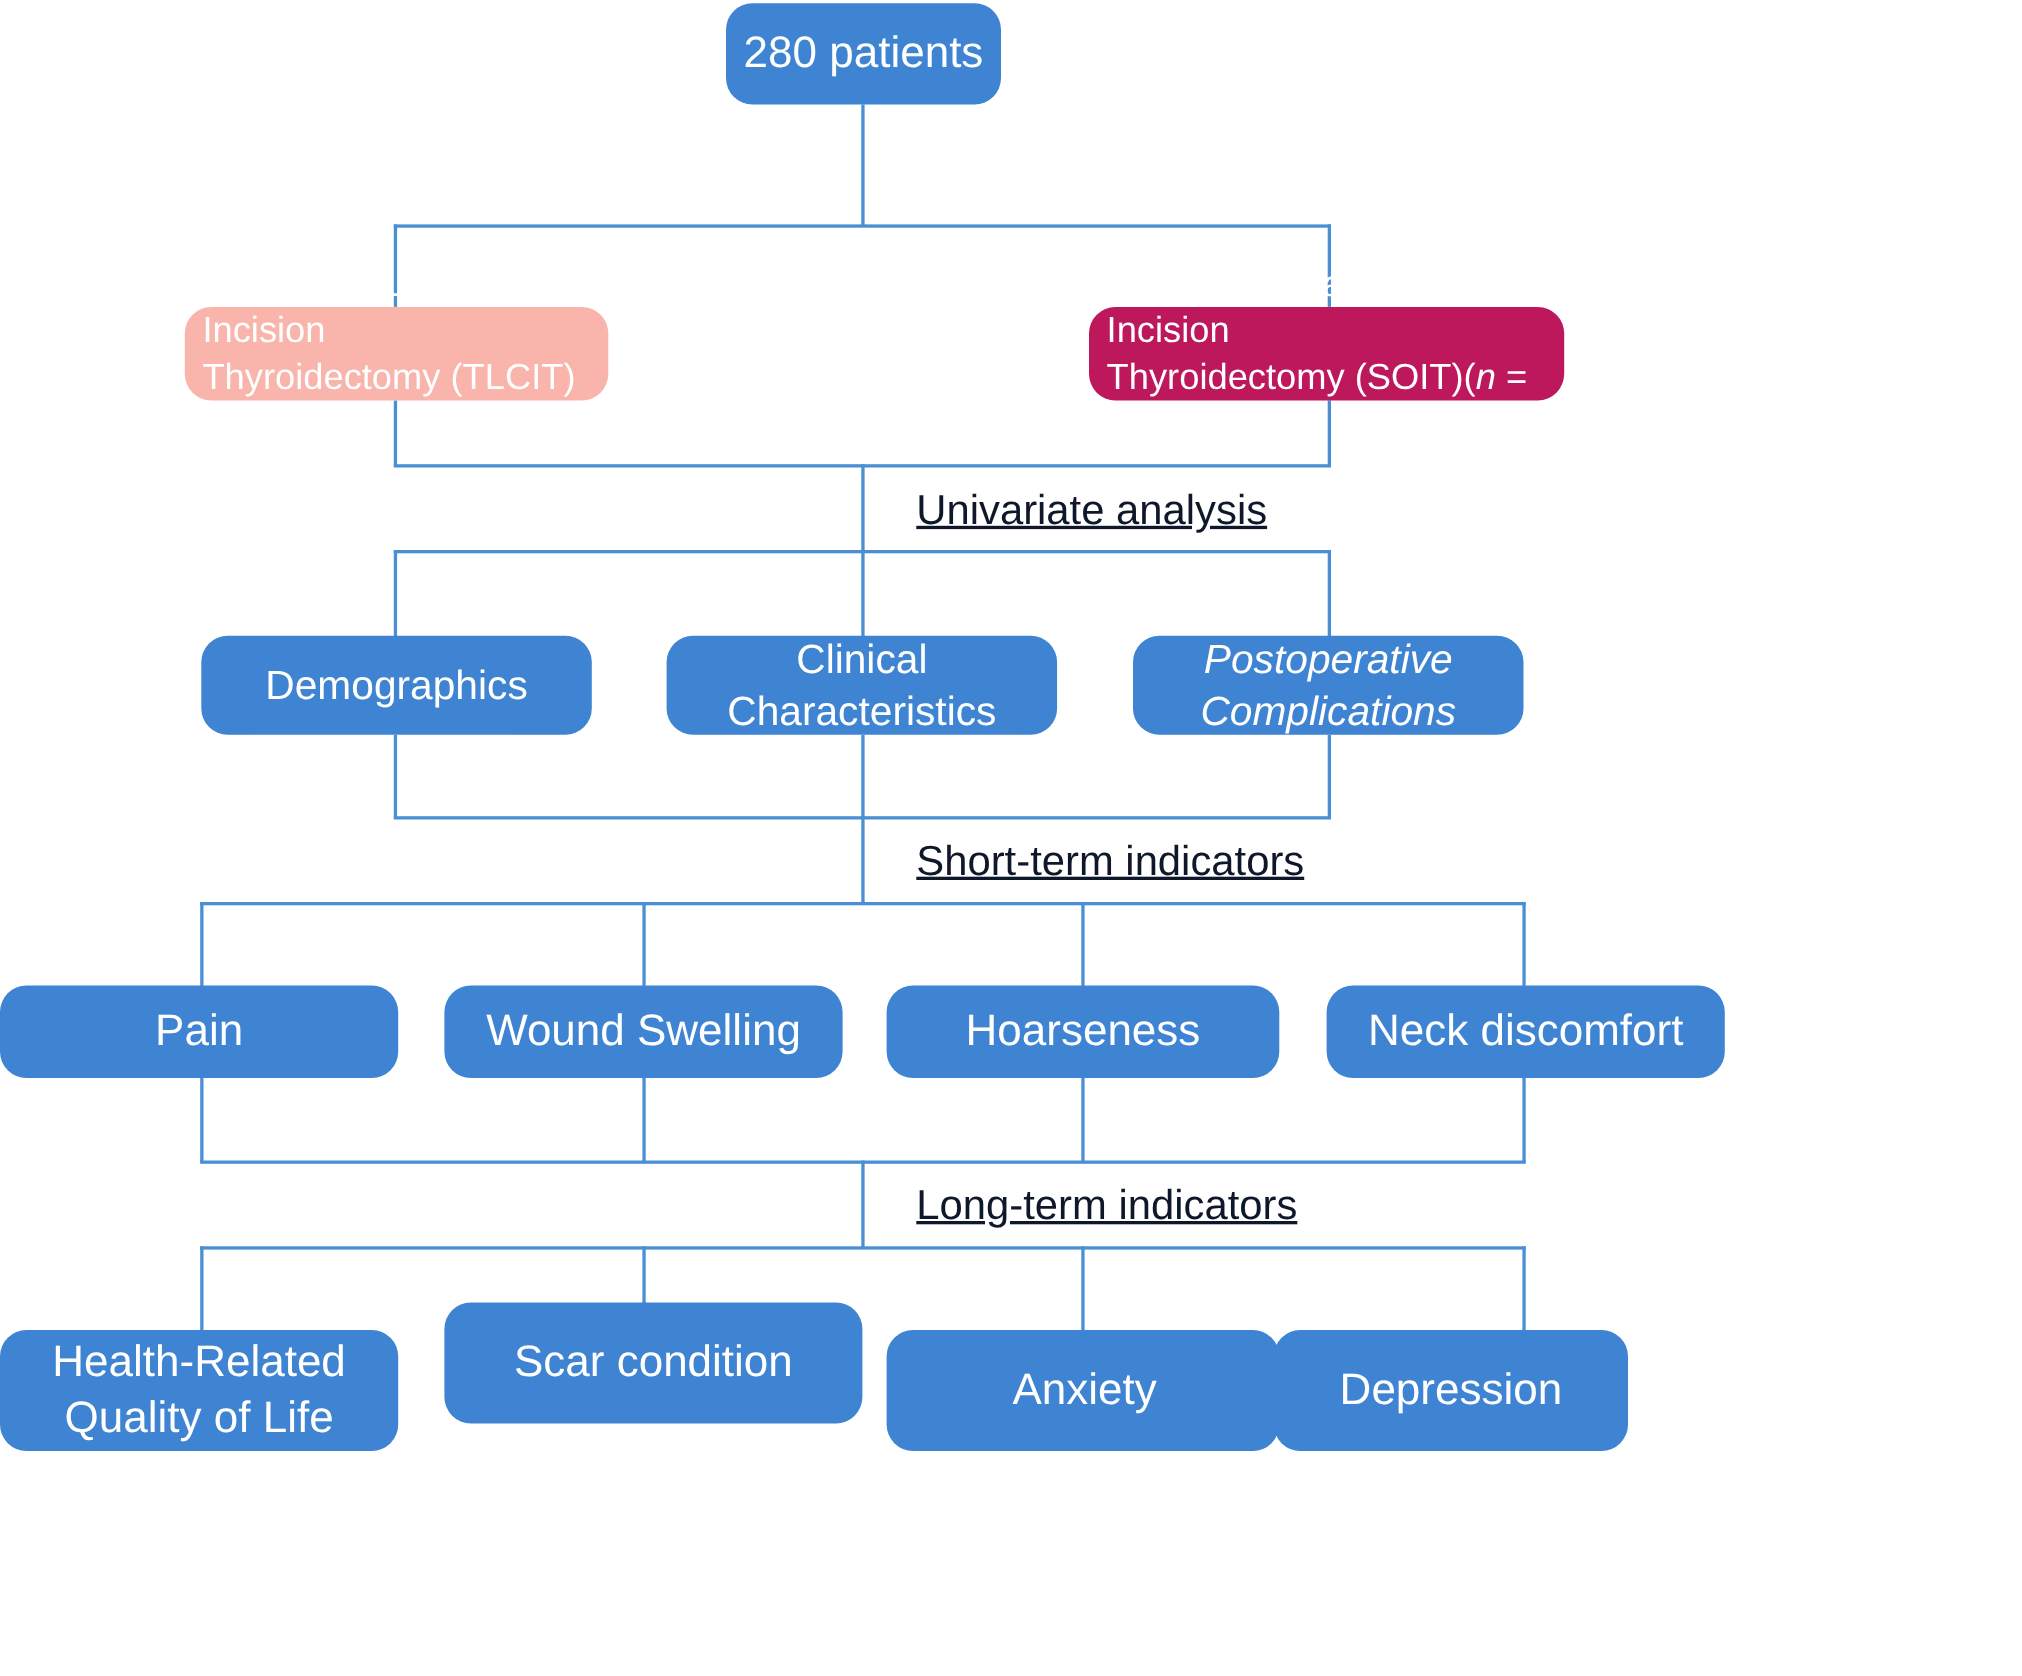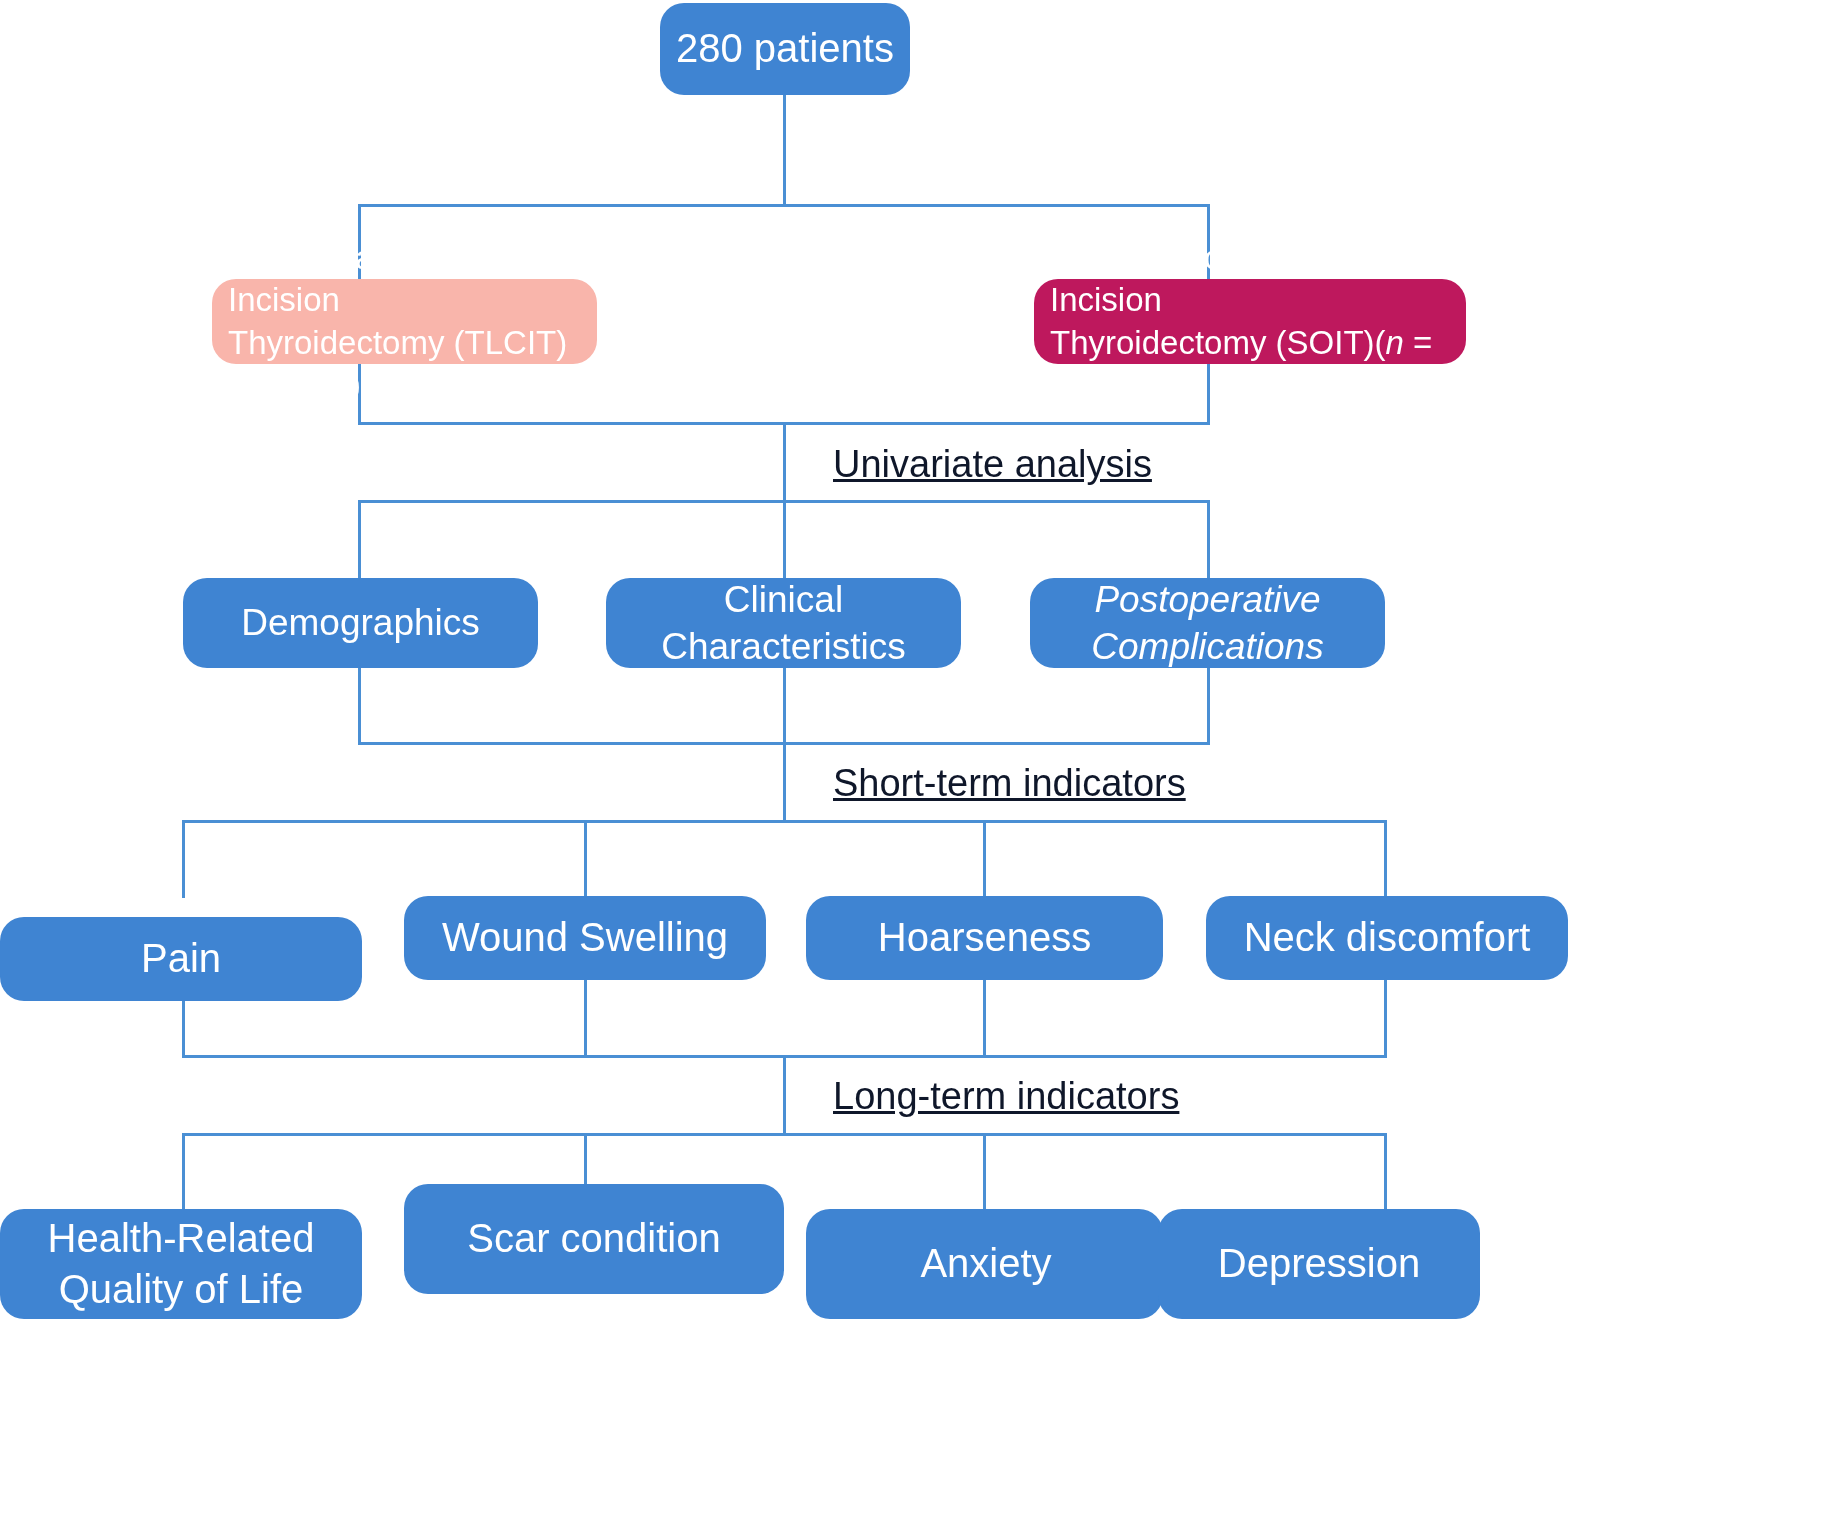--- a/index.html
+++ b/index.html
@@ -31,21 +31,21 @@
     padding: 4px 10px;
   }
   .node.blue   { background: #3f84d2; }
   .node.pink   { background: #f9b5ab; }
   .node.green  { background: #be185d; }
 
   .node.small  { font-size: 33px; }
   .node.medium { font-size: 37px; }
   .node.large  { font-size: 40px; }
 
-  .node.left-align { justify-content: flex-start; text-align: left; margin-left: 44px; }
+  .node.left-align { justify-content: flex-start; text-align: left; }
 
   .lbl {
     position: absolute;
     color: #0f172a;
     font-size: 38px;
     white-space: nowrap;
     z-index: 4;
     text-decoration: underline;
   }
 
@@ -124,21 +124,21 @@
 
   <div class="conn v" style="left:783px; top:742px; width:3px; height:80px;"></div>
   <div class="lbl" style="left:833px; top:762px;">Short-term indicators</div>
 
   <div class="conn h" style="left:182px; top:820px; width:1205px; height:3px;"></div>
   <div class="conn v" style="left:182px; top:820px; width:3px; height:78px;"></div>
   <div class="conn v" style="left:584px; top:820px; width:3px; height:78px;"></div>
   <div class="conn v" style="left:983px; top:820px; width:3px; height:78px;"></div>
   <div class="conn v" style="left:1384px; top:820px; width:3px; height:78px;"></div>
 
-  <div class="node blue large" style="left:0px; top:917px; width:362px; height:84px;">
+  <div class="node blue large" style="left:0px; top:896px; width:362px; height:84px;">
     <span>Pain</span>
   </div>
   <div class="node blue large" style="left:404px; top:896px; width:362px; height:84px;">
     <span>Wound Swelling</span>
   </div>
   <div class="node blue large" style="left:806px; top:896px; width:357px; height:84px;">
     <span>Hoarseness</span>
   </div>
   <div class="node blue large" style="left:1206px; top:896px; width:362px; height:84px;">
     <span>Neck discomfort</span>

